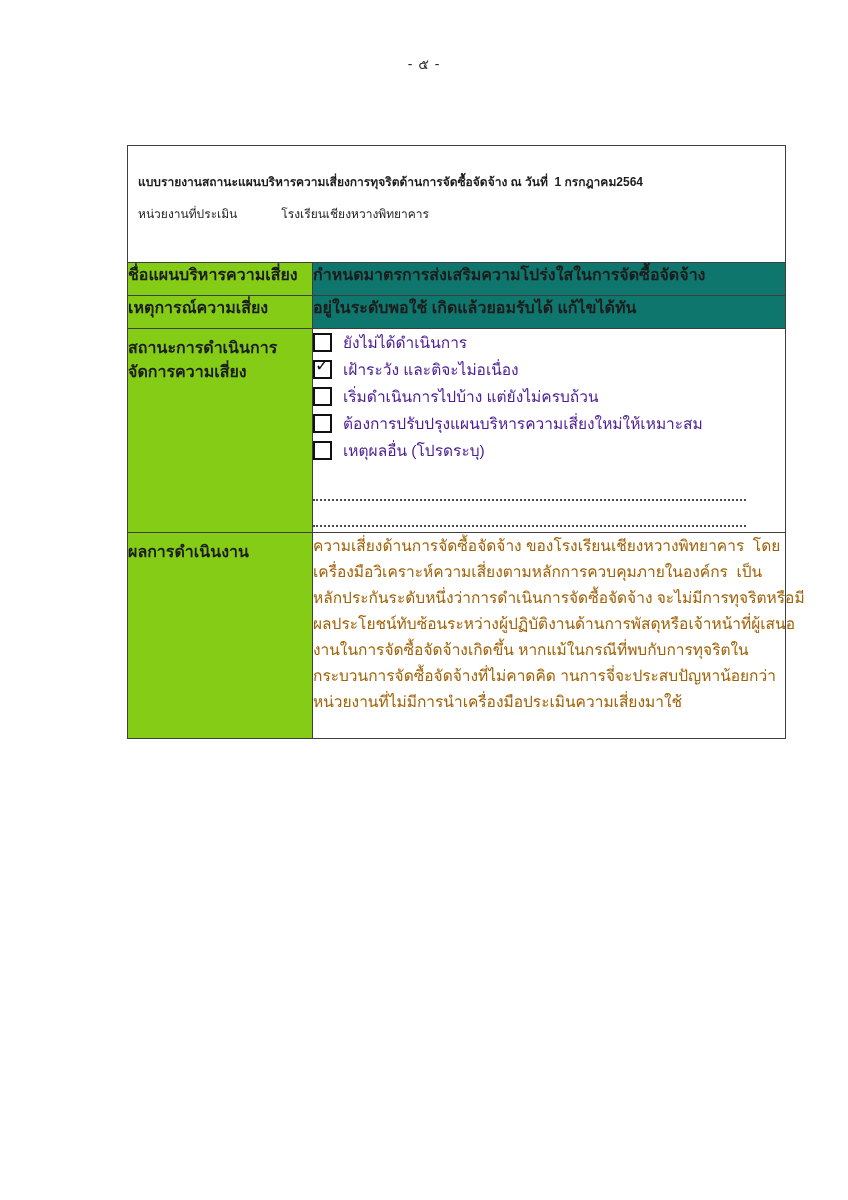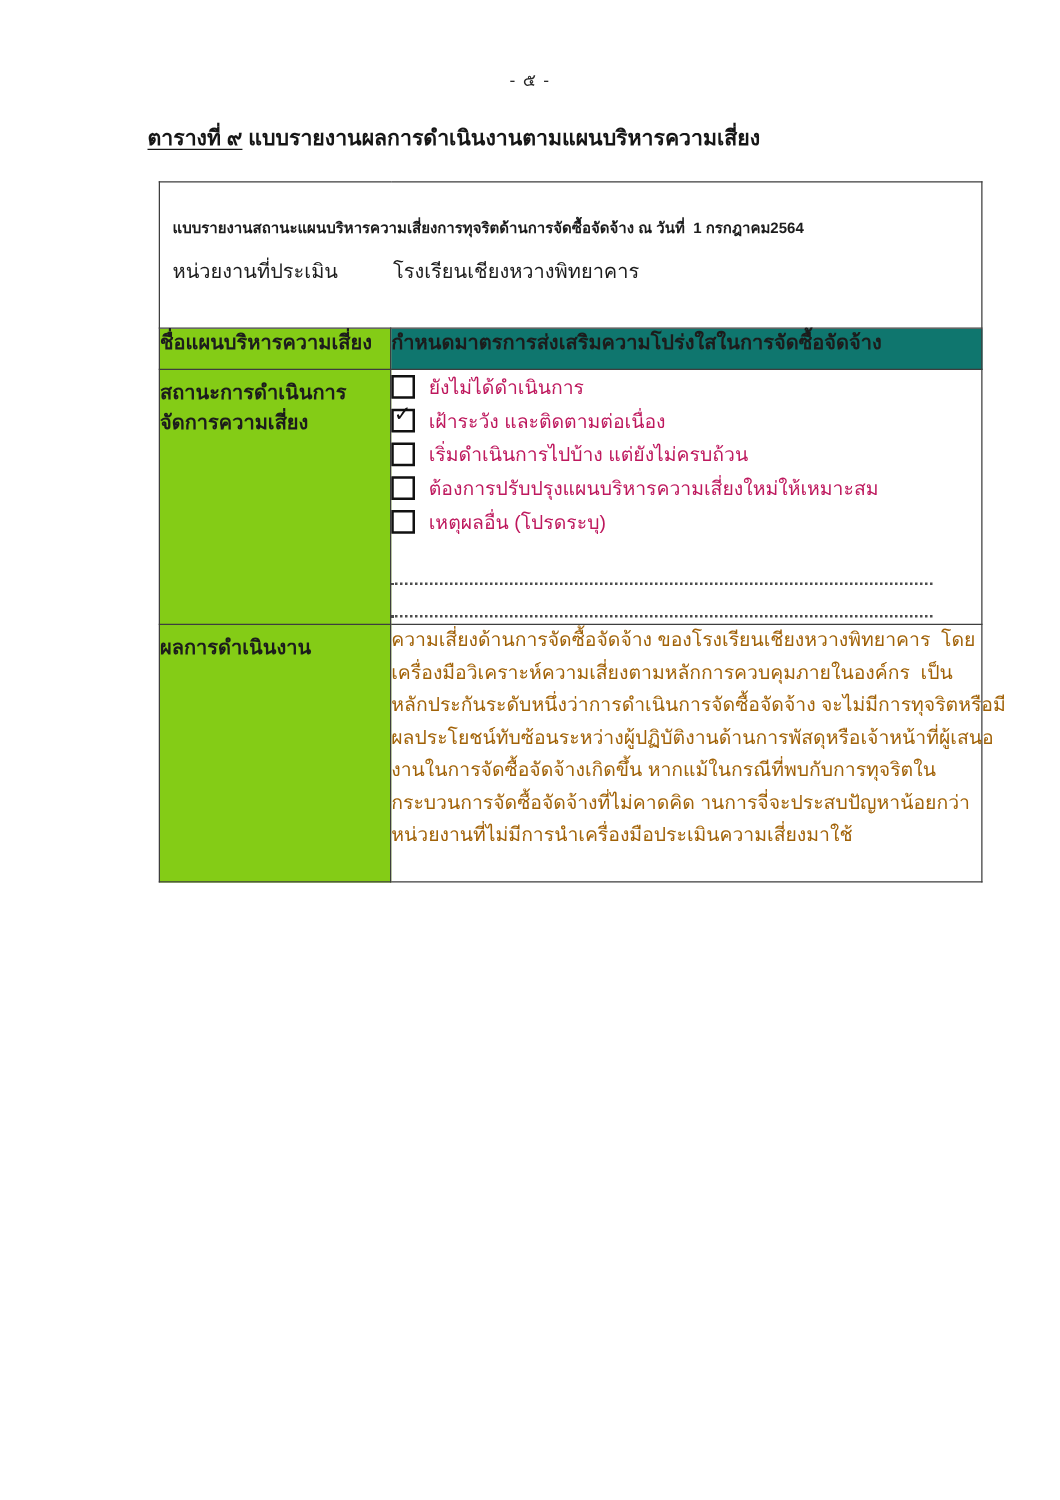--- a/index.html
+++ b/index.html
@@ -54,21 +54,21 @@
     font-size: 16px;
   }
   td.hdr-cell { height: 116px; }
   .hdr-inner { padding: 25px 12px 0 10px; }
   .hdr-title {
     font-weight: 700;
     font-size: 12px;
     line-height: 22px;
     white-space: pre;
   }
-  .hdr-unit { margin-top: 11px; font-size: 16px; }
+  .hdr-unit { margin-top: 11px; font-size: 12px; }
   .hdr-unit .unit-label { margin-right: 44px; }
 
   td.label-cell {
     padding: 5px 6px 4px 9px;
     font-weight: 700;
     background: #84cc16;
     line-height: 24px;
   }
   td.value-cell-green {
     background: #0f766e;
@@ -96,21 +96,21 @@
   }
   .checkbox.checked::after {
     content: "✓";
     position: absolute;
     top: -7px;
     left: 0px;
     font-size: 17px;
     font-weight: 700;
     color: #111111;
   }
-  .opt-label { font-size: 15.5px; color: #be185d; }
+  .opt-label { font-size: 15.5px; color: #4c1d95; }
 
   .dotted-line {
     width: 433px;
     height: 21px;
     border-bottom: 2px dotted #4c4c4c;
     margin-top: 3px;
   }
   .dotted-line.first { margin-top: 14px; }
 
   .para-line {
@@ -120,21 +120,20 @@
     color: #a16207;
   }
 </style>
 </head>
 <body>
 
 <div class="page">
 
   <div class="page-number">- ๕ -</div>
 
-  <div class="doc-heading"><span class="u">ตารางที่ ๙</span><span> แบบรายงานผลการดำเนินงานตามแผนบริหารความเสี่ยง</span></div>
 
   <table class="report">
     <colgroup>
         <col style="width:185px">
         <col>
       </colgroup>
 
     <tbody>
         <tr>
       <td colspan="2" class="hdr-cell">
@@ -145,34 +144,38 @@
           </div>
         </div>
       </td>
     </tr>
 
     <tr>
       <td class="label-cell small-row">ชื่อแผนบริหารความเสี่ยง</td>
       <td class="value-cell-green small-row">กำหนดมาตรการส่งเสริมความโปร่งใสในการจัดซื้อจัดจ้าง</td>
     </tr>
 
+    <tr>
+      <td class="label-cell small-row">เหตุการณ์ความเสี่ยง</td>
+      <td class="value-cell-green small-row">อยู่ในระดับพอใช้ เกิดแล้วยอมรับได้  แก้ไขได้ทัน</td>
+    </tr>
 
     <tr>
       <td class="label-cell" style="padding-top:7px">
         <div>สถานะการดำเนินการ</div>
         <div>จัดการความเสี่ยง</div>
       </td>
       <td class="status-cell">
         <div class="opt">
           <span class="checkbox"></span>
           <span class="opt-label">ยังไม่ได้ดำเนินการ</span>
         </div>
         <div class="opt">
           <span class="checkbox checked"></span>
-          <span class="opt-label">เฝ้าระวัง และติดตามต่อเนื่อง</span>
+          <span class="opt-label">เฝ้าระวัง และติจะไม่อเนื่อง</span>
         </div>
         <div class="opt">
           <span class="checkbox"></span>
           <span class="opt-label">เริ่มดำเนินการไปบ้าง แต่ยังไม่ครบถ้วน</span>
         </div>
         <div class="opt">
           <span class="checkbox"></span>
           <span class="opt-label">ต้องการปรับปรุงแผนบริหารความเสี่ยงใหม่ให้เหมาะสม</span>
         </div>
         <div class="opt">

